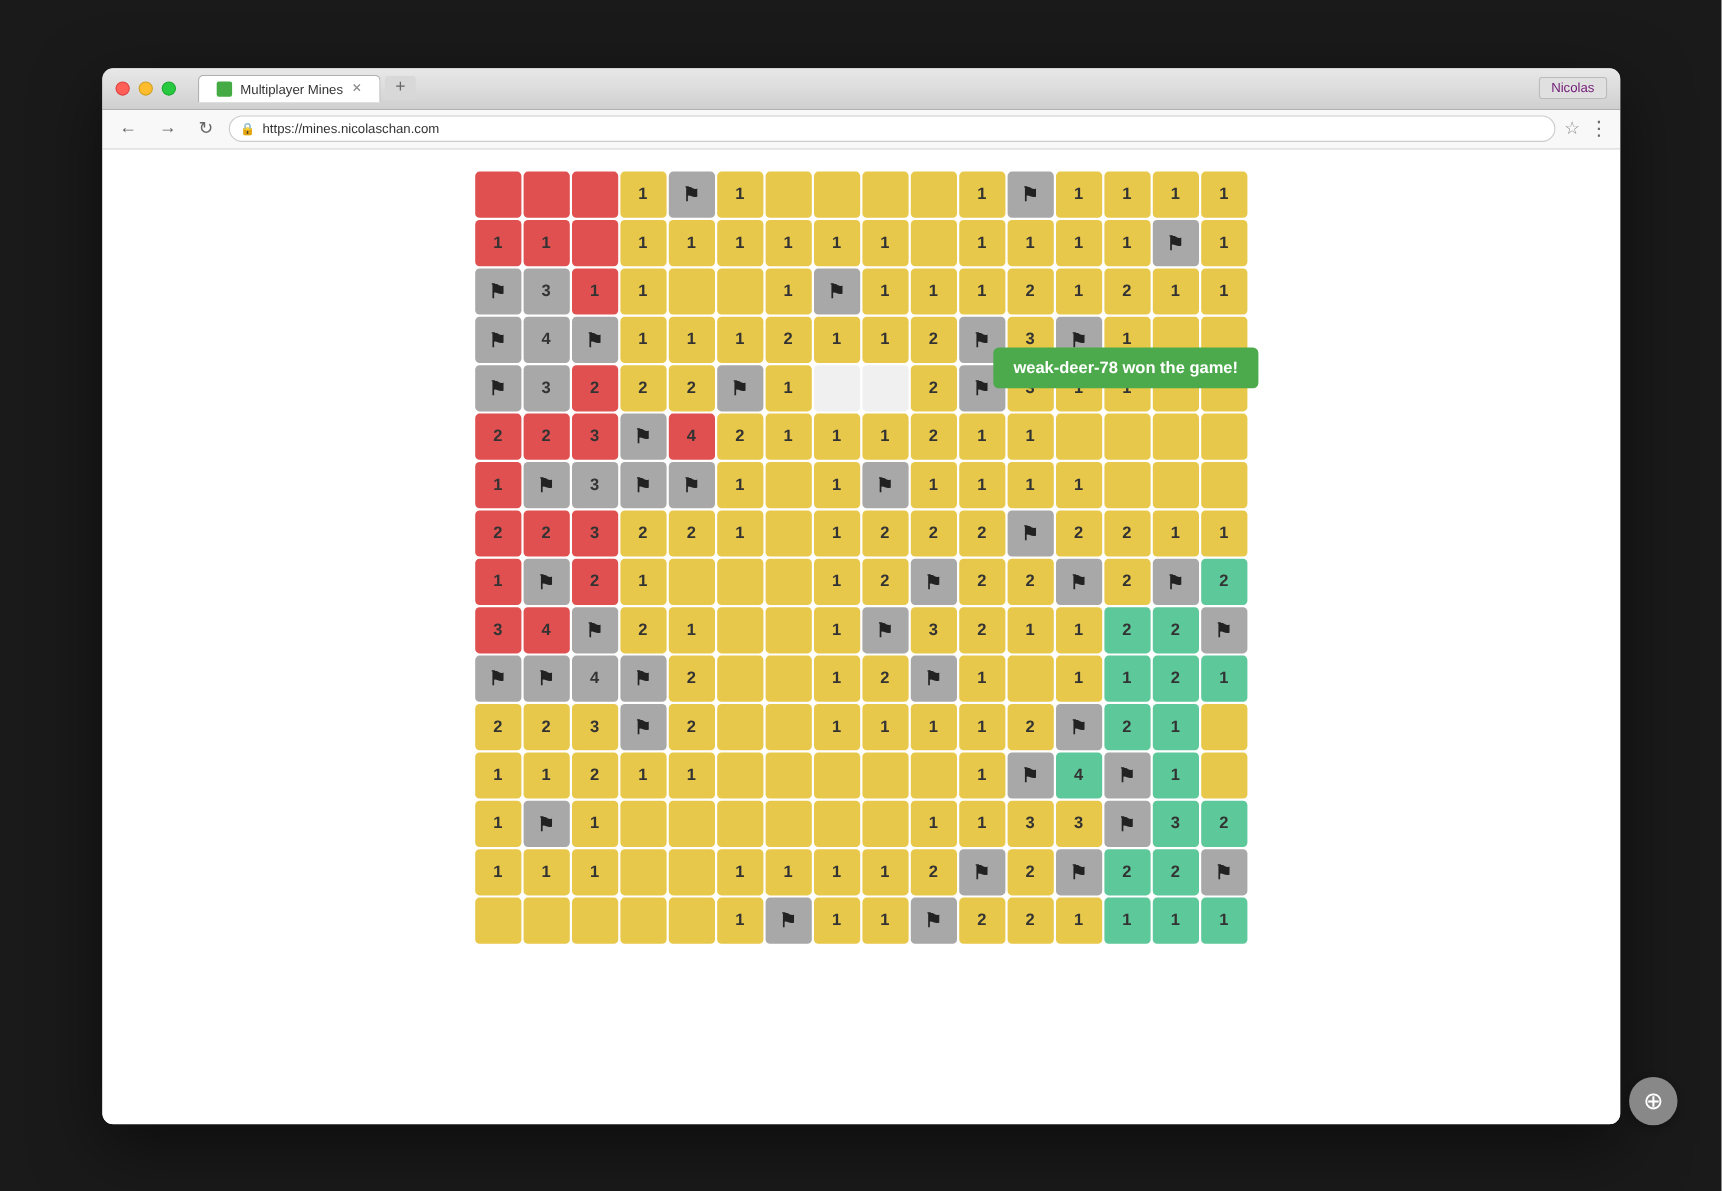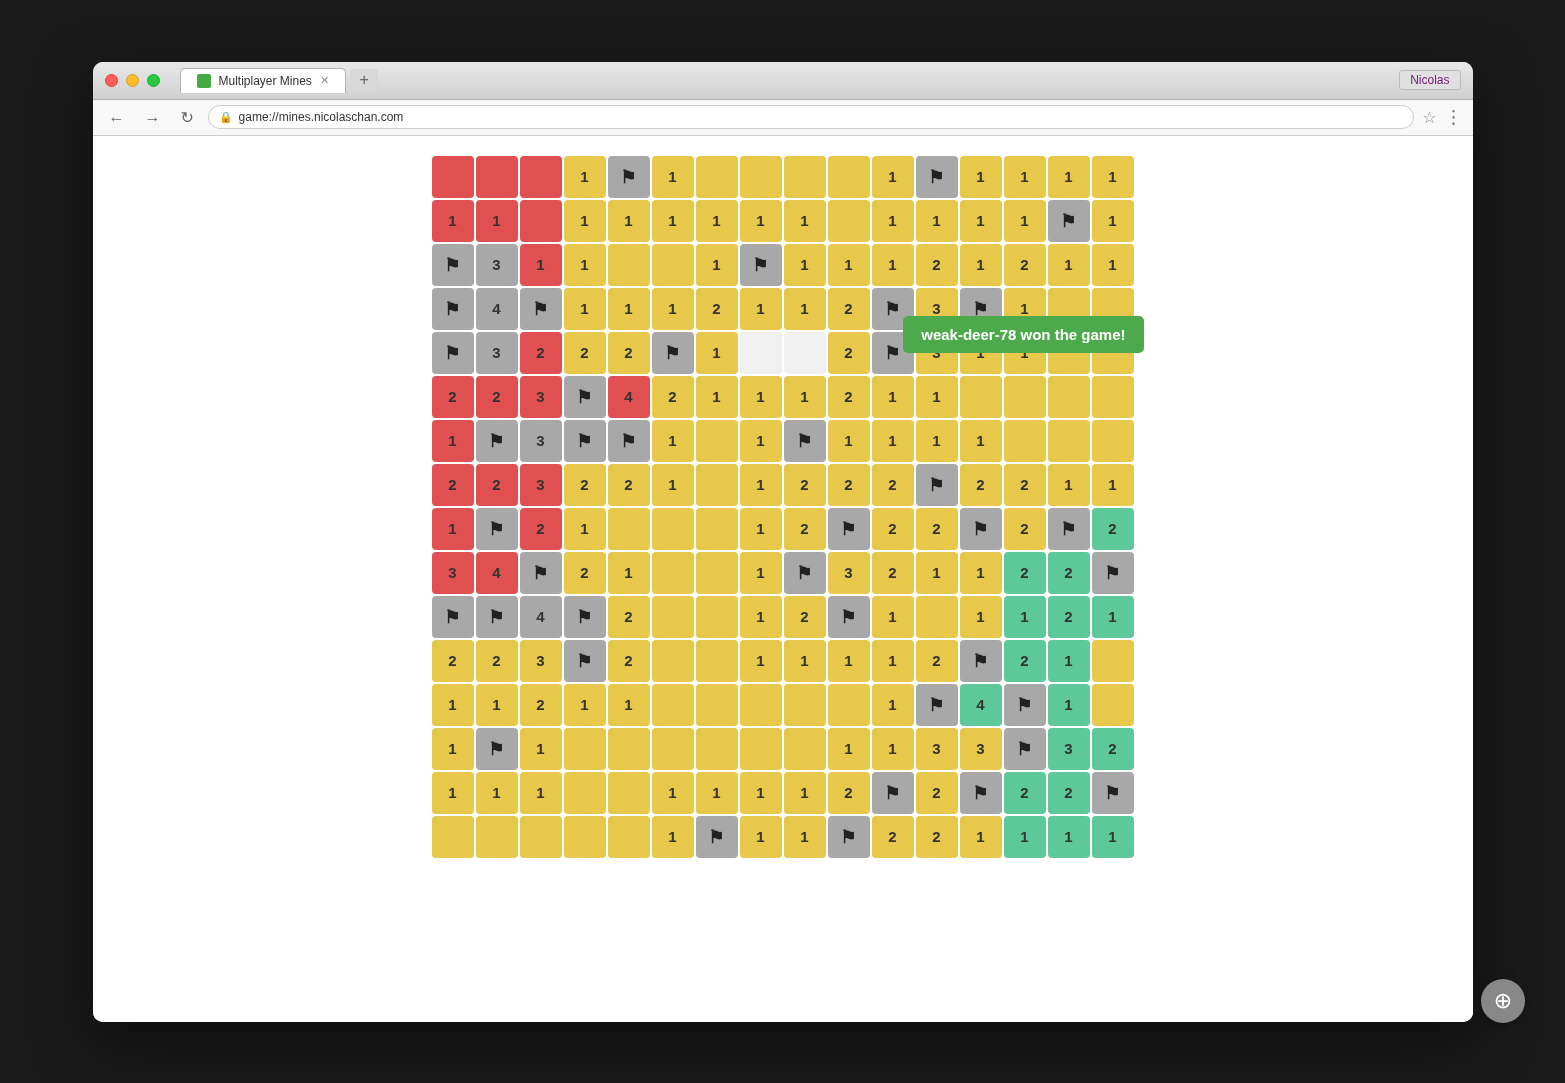--- a/index.html
+++ b/index.html
@@ -191,21 +191,21 @@
     </div>
     <button class="user-btn">Nicolas</button>
   </div>
 
   <div class="address-bar">
     <button class="nav-btn">←</button>
     <button class="nav-btn">→</button>
     <button class="nav-btn">↻</button>
     <div class="url-box">
       <span class="lock-icon">🔒</span>
-      <span>game://mines.nicolaschan.com</span>
+      <span>https://mines.nicolaschan.com</span>
     </div>
     <span class="star-btn">☆</span>
     <span class="menu-btn">⋮</span>
   </div>
 
   <div class="page-content">
     <div class="game-container">
       <div class="grid" id="game-grid">
           <div class="cell cell-red"></div>
           <div class="cell cell-red"></div>

